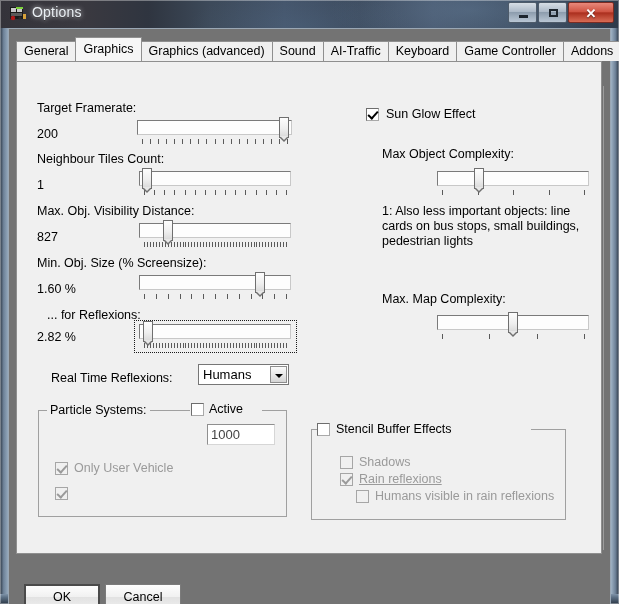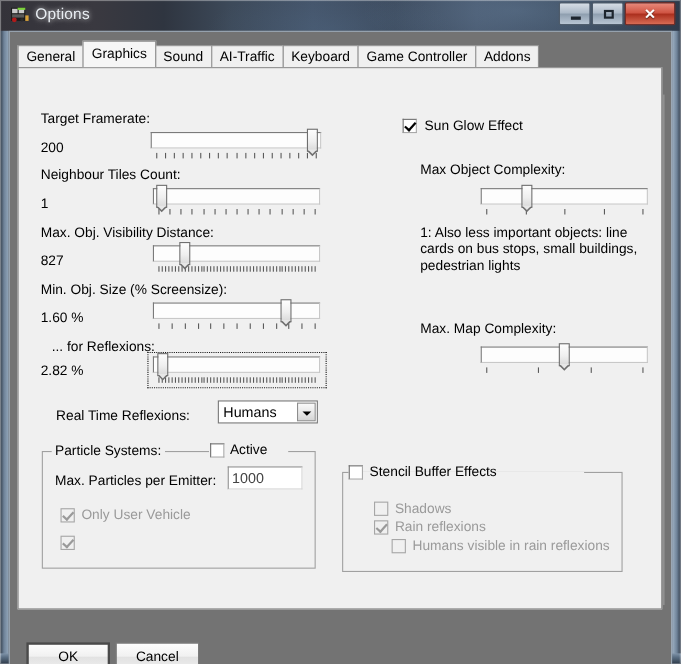--- a/index.html
+++ b/index.html
@@ -229,20 +229,21 @@
         <span class="cap-glyph">✕</span>
       </div>
     </div>
   </div>
 
   <div class="client">
 
     <div class="tabstrip">
       <div class="tab">General</div>
       <div class="tab active">Graphics</div>
+      <div class="tab">Graphics (advanced)</div>
       <div class="tab">Sound</div>
       <div class="tab">AI-Traffic</div>
       <div class="tab">Keyboard</div>
       <div class="tab">Game Controller</div>
       <div class="tab">Addons</div>
     </div>
 
     <div class="tabpage">
       <div class="tabpage-inner">
 
@@ -476,21 +477,20 @@
           <div class="thumb" style="left: 71px;"></div>
         </div>
 
         <div class="grp" style="left:21px;top:348px;width:249px;height:107px;">
           <span class="grp-cap">Particle Systems:</span>
           <span class="grp-gap" style="left:151px;width:72px;"></span>
         </div>
         <div class="cb" style="left:174px;top:341px;"></div>
         <div class="lbl" style="left:192px;top:340px;">Active</div>
 
-        <div class="lbl" style="left:33px;top:368px;">Max. Particles per Emitter:</div>
         <div class="edit" style="left:190px;top:362px;width:68px;">
           <span class="v">1000</span>
         </div>
 
         <div class="cb disabled" style="left:38px;top:400px;">
           <i class="mark"></i>
         </div>
         <div class="lbl dim" style="left:57px;top:399px;">Only User Vehicle</div>
 
         <div class="cb disabled" style="left:38px;top:425px;">
@@ -502,21 +502,21 @@
         </div>
         <div class="cb" style="left:300px;top:361px;"></div>
         <div class="lbl" style="left:319px;top:360px;">Stencil Buffer Effects</div>
 
         <div class="cb disabled" style="left:323px;top:394px;"></div>
         <div class="lbl dim" style="left:342px;top:393px;">Shadows</div>
 
         <div class="cb disabled" style="left:323px;top:411px;">
           <i class="mark"></i>
         </div>
-        <div class="lbl dim" style="left:342px;top:410px;">Rain reflexions</div>
+        <div class="lbl dim" style="left:342px;top:410px;text-decoration:underline;">Rain reflexions</div>
 
         <div class="cb disabled" style="left:339px;top:428px;"></div>
         <div class="lbl dim" style="left:358px;top:427px;">Humans visible in rain reflexions</div>
 
         <div class="vdiv"></div>
       </div>
     </div>
 
     <div class="btn default" style="left:15px;top:555px;width:76px;">OK</div>
     <div class="btn" style="left:96px;top:555px;width:76px;">Cancel</div>

